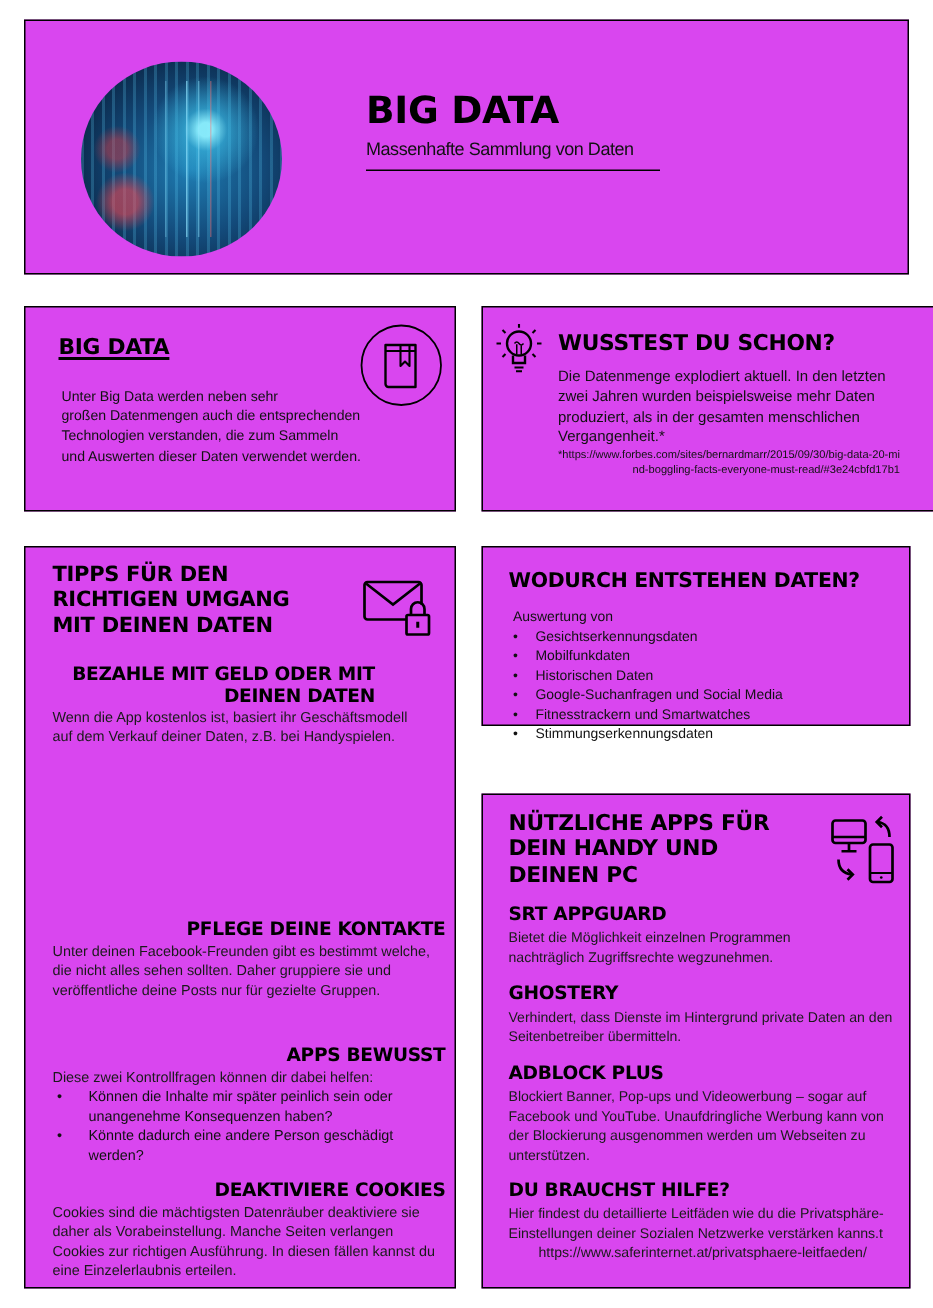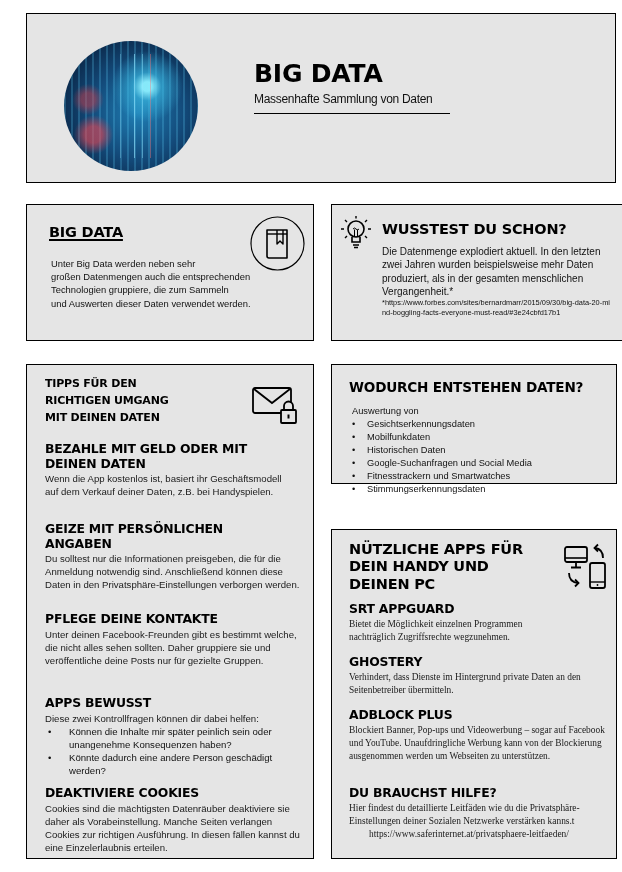--- a/index.html
+++ b/index.html
@@ -1,18 +1,18 @@
 <!DOCTYPE html>
 <html><head>
 <meta charset="utf-8">
 <style>
   html, body { margin:0; padding:0; background:#ffffff; }
   body { width:622px; height:872px; position:relative; overflow:hidden;
          font-family:"Liberation Sans", sans-serif; color:#111; }
-  .box { position:absolute; border:1.5px solid #000; box-sizing:border-box; background:#e5e5e5;margin-left:10px; }
+  .box { position:absolute; border:1.5px solid #000; box-sizing:border-box; background:#d946ef; }
   .h-black { font-family:"DejaVu Sans", sans-serif; font-weight:900; color:#000;
              letter-spacing:-0.2px; margin:0; }
   p, li { margin:0; }
   .body-text { font-size:9.6px; line-height:13.2px; color:#1a1a1a; }
 
   
   #hero { left:16px; top:13px; width:590px; height:170px; }
   #hero-image { position:absolute; left:37px; top:27px; width:134px; height:130px; border-radius:50%;
     background:
       radial-gradient(circle at 62% 35%, rgba(140,240,255,0.95) 0 4%, rgba(60,190,230,0.6) 12%, transparent 30%),
@@ -31,65 +31,65 @@
   #bigdata { left:16px; top:204px; width:288px; height:137px; }
   #bigdata-title { position:absolute; left:22px; top:19px; font-size:14.5px; text-decoration:underline; text-decoration-thickness:1.5px; text-underline-offset:2px; }
   #bigdata-text { position:absolute; left:24px; top:52px; width:230px; font-size:9.4px; line-height:13.2px; }
   #book-icon { position:absolute; left:223px; top:11px; width:55px; height:55px; }
 
   
   #didyouknow { left:321px; top:204px; width:306px; height:137px; }
   #bulb-icon { position:absolute; left:8px; top:9px; width:32px; height:38px; }
   #didyouknow-title { position:absolute; left:50px; top:16px; font-size:14.5px; }
   #didyouknow-text { position:absolute; left:50px; top:40px; width:228px; font-size:10px; line-height:13.3px; }
-  #didyouknow-source { position:absolute; left:50px; top:93px; width:228px; font-size:7.4px; line-height:10.2px; color:#111; word-break:break-all; }
+  #didyouknow-source { position:absolute; left:50px; top:93px; width:228px; font-size:7.4px; line-height:10.2px; color:#111; word-break:break-all;text-align:right; }
 
   
   #tips { left:16px; top:364px; width:288px; height:495px; }
-  #tips-title { position:absolute; left:18px; top:10px; font-size:11px; line-height:17px; width:200px; }
+  #tips-title { position:absolute; left:18px; top:10px; font-size:14px; line-height:17px; width:200px; }
   #mail-lock-icon { position:absolute; left:224px; top:20px; width:48px; height:40px; }
   .tip { position:absolute; left:18px; width:262px; }
-  .tip h3 { font-size:12.4px; line-height:14.5px; }
+  .tip h3 { font-size:12.4px; line-height:14.5px;text-align:right; }
   .tip .body-text { margin-top:1px; }
   .tip ul { list-style:none; padding:0; margin:0; }
   .tip ul li { position:relative; padding-left:24px; font-size:9.6px; line-height:13.2px; }
   .tip ul li .dot { position:absolute; left:3px; top:0; }
 
   
   #sources { left:321px; top:364px; width:286px; height:120px; }
   #sources-title { position:absolute; left:17px; top:14px; font-size:13.6px; }
   #sources-intro { position:absolute; left:20px; top:41px; font-size:9.3px; }
   #sources-list { position:absolute; left:20px; top:53px; list-style:none; padding:0; margin:0; }
   #sources-list li { position:relative; padding-left:15px; font-size:9.3px; line-height:12.9px; }
   #sources-list li .dot { position:absolute; left:0; top:0; }
 
   
   #apps { left:321px; top:529px; width:286px; height:330px; }
   #apps-title { position:absolute; left:17px; top:11px; font-size:14.5px; line-height:17.3px; width:200px; }
   #devices-icon { position:absolute; left:231px; top:11px; width:48px; height:50px; }
   .app { position:absolute; left:17px; width:264px; }
   .app h3 { font-size:12.4px; line-height:14.5px; }
-  .app .body-text { font-size:9.4px; line-height:13.2px; margin-top:1px;font-family:Liberation Serif, serif; }
+  .app .body-text { font-size:9.4px; line-height:13.2px; margin-top:1px; }
 </style>
 </head>
 <body>
 
 <section class="box" id="hero">
   <div id="hero-image"></div>
   <h1 class="h-black" id="hero-title">BIG DATA</h1>
   <div id="hero-subtitle">Massenhafte Sammlung von Daten</div>
   <div id="hero-rule"></div>
 </section>
 
 <section class="box" id="bigdata">
   <h2 class="h-black" id="bigdata-title">BIG DATA</h2>
   <div id="bigdata-text">
     <div>Unter Big Data werden neben sehr</div>
     <div>großen Datenmengen auch die entsprechenden</div>
-    <div>Technologien gruppiere, die zum Sammeln</div>
+    <div>Technologien verstanden, die zum Sammeln</div>
     <div>und Auswerten dieser Daten verwendet werden.</div>
   </div>
   <svg id="book-icon" viewBox="0 0 55 55">
     <circle cx="27.5" cy="27.5" r="26.5" fill="none" stroke="#000" stroke-width="1.2"></circle>
     <path d="M17 14 h20 v28 h-18 a2 2 0 0 1 -2 -2 z" fill="none" stroke="#000" stroke-width="1.6" stroke-linejoin="round"></path>
     <path d="M17 18 h20" stroke="#000" stroke-width="1.4"></path>
     <path d="M27 14 v14 l3 -3 l3 3 v-14" fill="none" stroke="#000" stroke-width="1.4" stroke-linejoin="round"></path>
   </svg>
 </section>
 
@@ -118,24 +118,20 @@
     <rect x="30" y="25" width="15" height="13" rx="1" fill="none" stroke="#000" stroke-width="1.8"></rect>
     <path d="M33 25 v-4 a4.5 4.5 0 0 1 9 0 v4" fill="none" stroke="#000" stroke-width="1.8"></path>
     <path d="M37.5 29.5 v4" stroke="#000" stroke-width="2"></path>
   </svg>
 
   <div class="tip" style="top:77px;">
     <h3 class="h-black" style="width:215px;">BEZAHLE MIT GELD ODER MIT DEINEN DATEN</h3>
     <p class="body-text" style="width:245px;">Wenn die App kostenlos ist, basiert ihr Geschäftsmodell auf dem Verkauf deiner Daten, z.B. bei Handyspielen.</p>
   </div>
 
-  <div class="tip" style="top:157px;">
-    <h3 class="h-black" style="width:200px;">GEIZE MIT PERSÖNLICHEN ANGABEN</h3>
-    <p class="body-text">Du solltest nur die Informationen preisgeben, die für die Anmeldung notwendig sind. Anschließend können diese Daten in den Privatsphäre-Einstellungen verborgen werden.</p>
-  </div>
 
   <div class="tip" style="top:247px;">
     <h3 class="h-black">PFLEGE DEINE KONTAKTE</h3>
     <p class="body-text">Unter deinen Facebook-Freunden gibt es bestimmt welche, die nicht alles sehen sollten. Daher gruppiere sie und veröffentliche deine Posts nur für gezielte Gruppen.</p>
   </div>
 
   <div class="tip" style="top:331px;">
     <h3 class="h-black">APPS BEWUSST</h3>
     <p class="body-text">Diese zwei Kontrollfragen können dir dabei helfen:</p>
     <ul>

